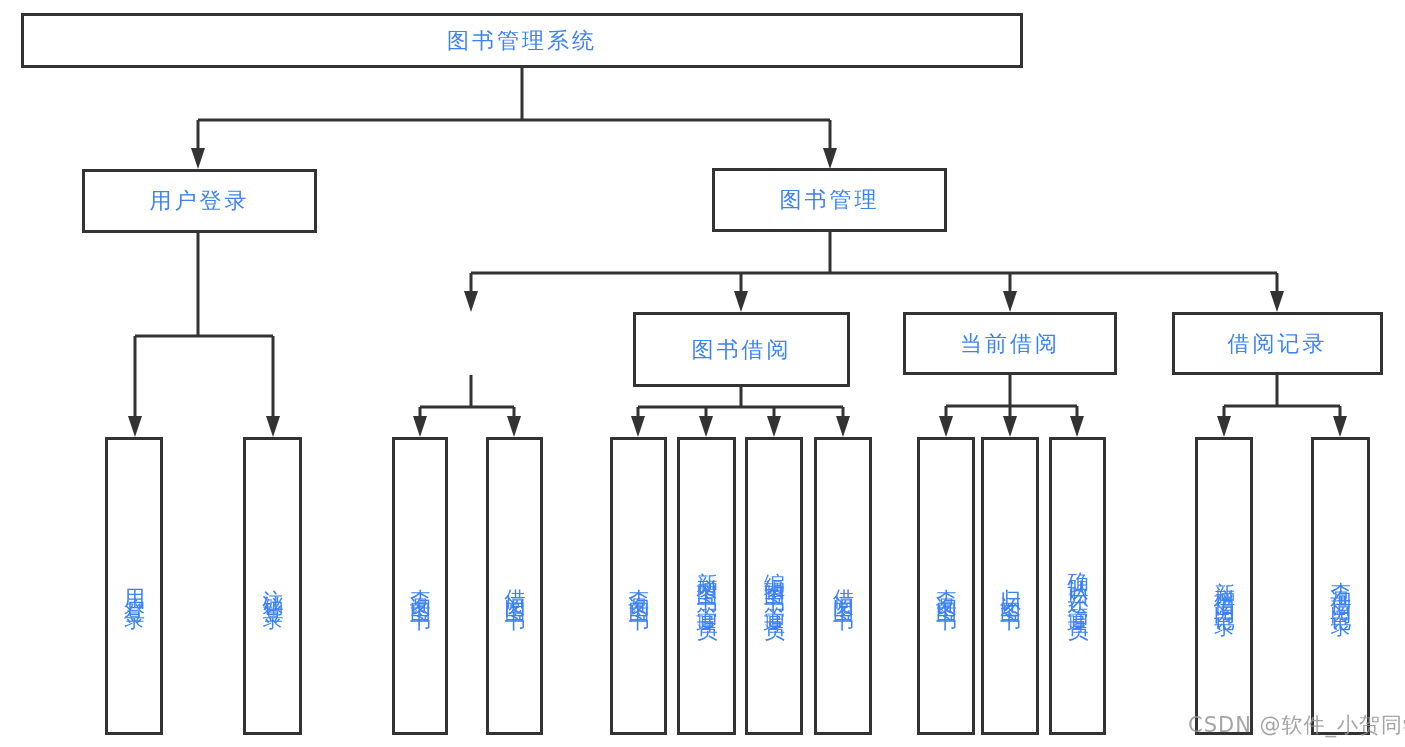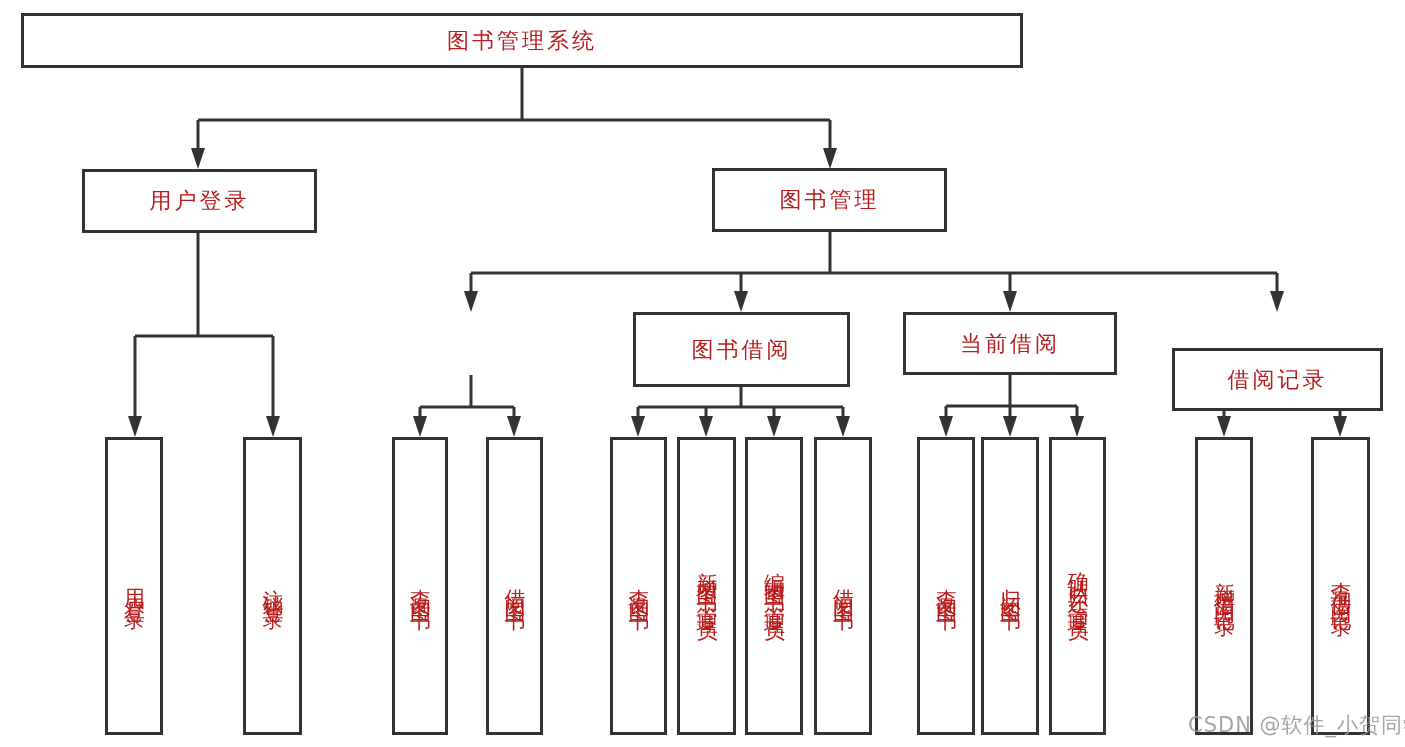--- a/index.html
+++ b/index.html
@@ -15,21 +15,21 @@
     position: absolute;
     left: 0; top: 0;
     width: 1405px; height: 747px;
     z-index: 1;
   }
   .box {
     position: absolute;
     box-sizing: border-box;
     border: 3px solid #333333;
     background: #ffffff;
-    color: #b91c1c;
+    color: #3b82f6;
     display: flex;
     align-items: center;
     justify-content: center;
     z-index: 2;
   }
   .hlabel {
     font-size: 22px;
     letter-spacing: 3px;
     white-space: nowrap;
   }
@@ -39,21 +39,21 @@
     font-size: 21px;
     letter-spacing: 7px;
     line-height: 1;
   }
   .root    { left: 21px;   top: 13px;  width: 1002px; height: 55px; }
   .n-ul    { left: 82px;   top: 169px; width: 235px;  height: 64px; }
   .n-bm    { left: 712px;  top: 168px; width: 235px;  height: 64px; }
   .n-nbr   { left: 363px;  top: 312px; width: 217px;  height: 63px; }
   .n-bb    { left: 633px;  top: 312px; width: 217px;  height: 75px; }
   .n-cb    { left: 903px;  top: 312px; width: 214px;  height: 63px; font-family: Liberation Serif, serif; }
-  .n-br    { left: 1172px; top: 312px; width: 211px;  height: 63px; margin-top: 36px; }
+  .n-br    { left: 1172px; top: 312px; width: 211px;  height: 63px; }
   .lf      { top: 437px; height: 298px; }
   .lf1  { left: 105px;  width: 58px; }
   .lf2  { left: 243px;  width: 59px; }
   .lf3  { left: 392px;  width: 56px; }
   .lf4  { left: 486px;  width: 57px; }
   .lf5  { left: 610px;  width: 57px; }
   .lf6  { left: 677px;  width: 59px; }
   .lf7  { left: 745px;  width: 58px; }
   .lf8  { left: 814px;  width: 58px; }
   .lf9  { left: 917px;  width: 58px; }

